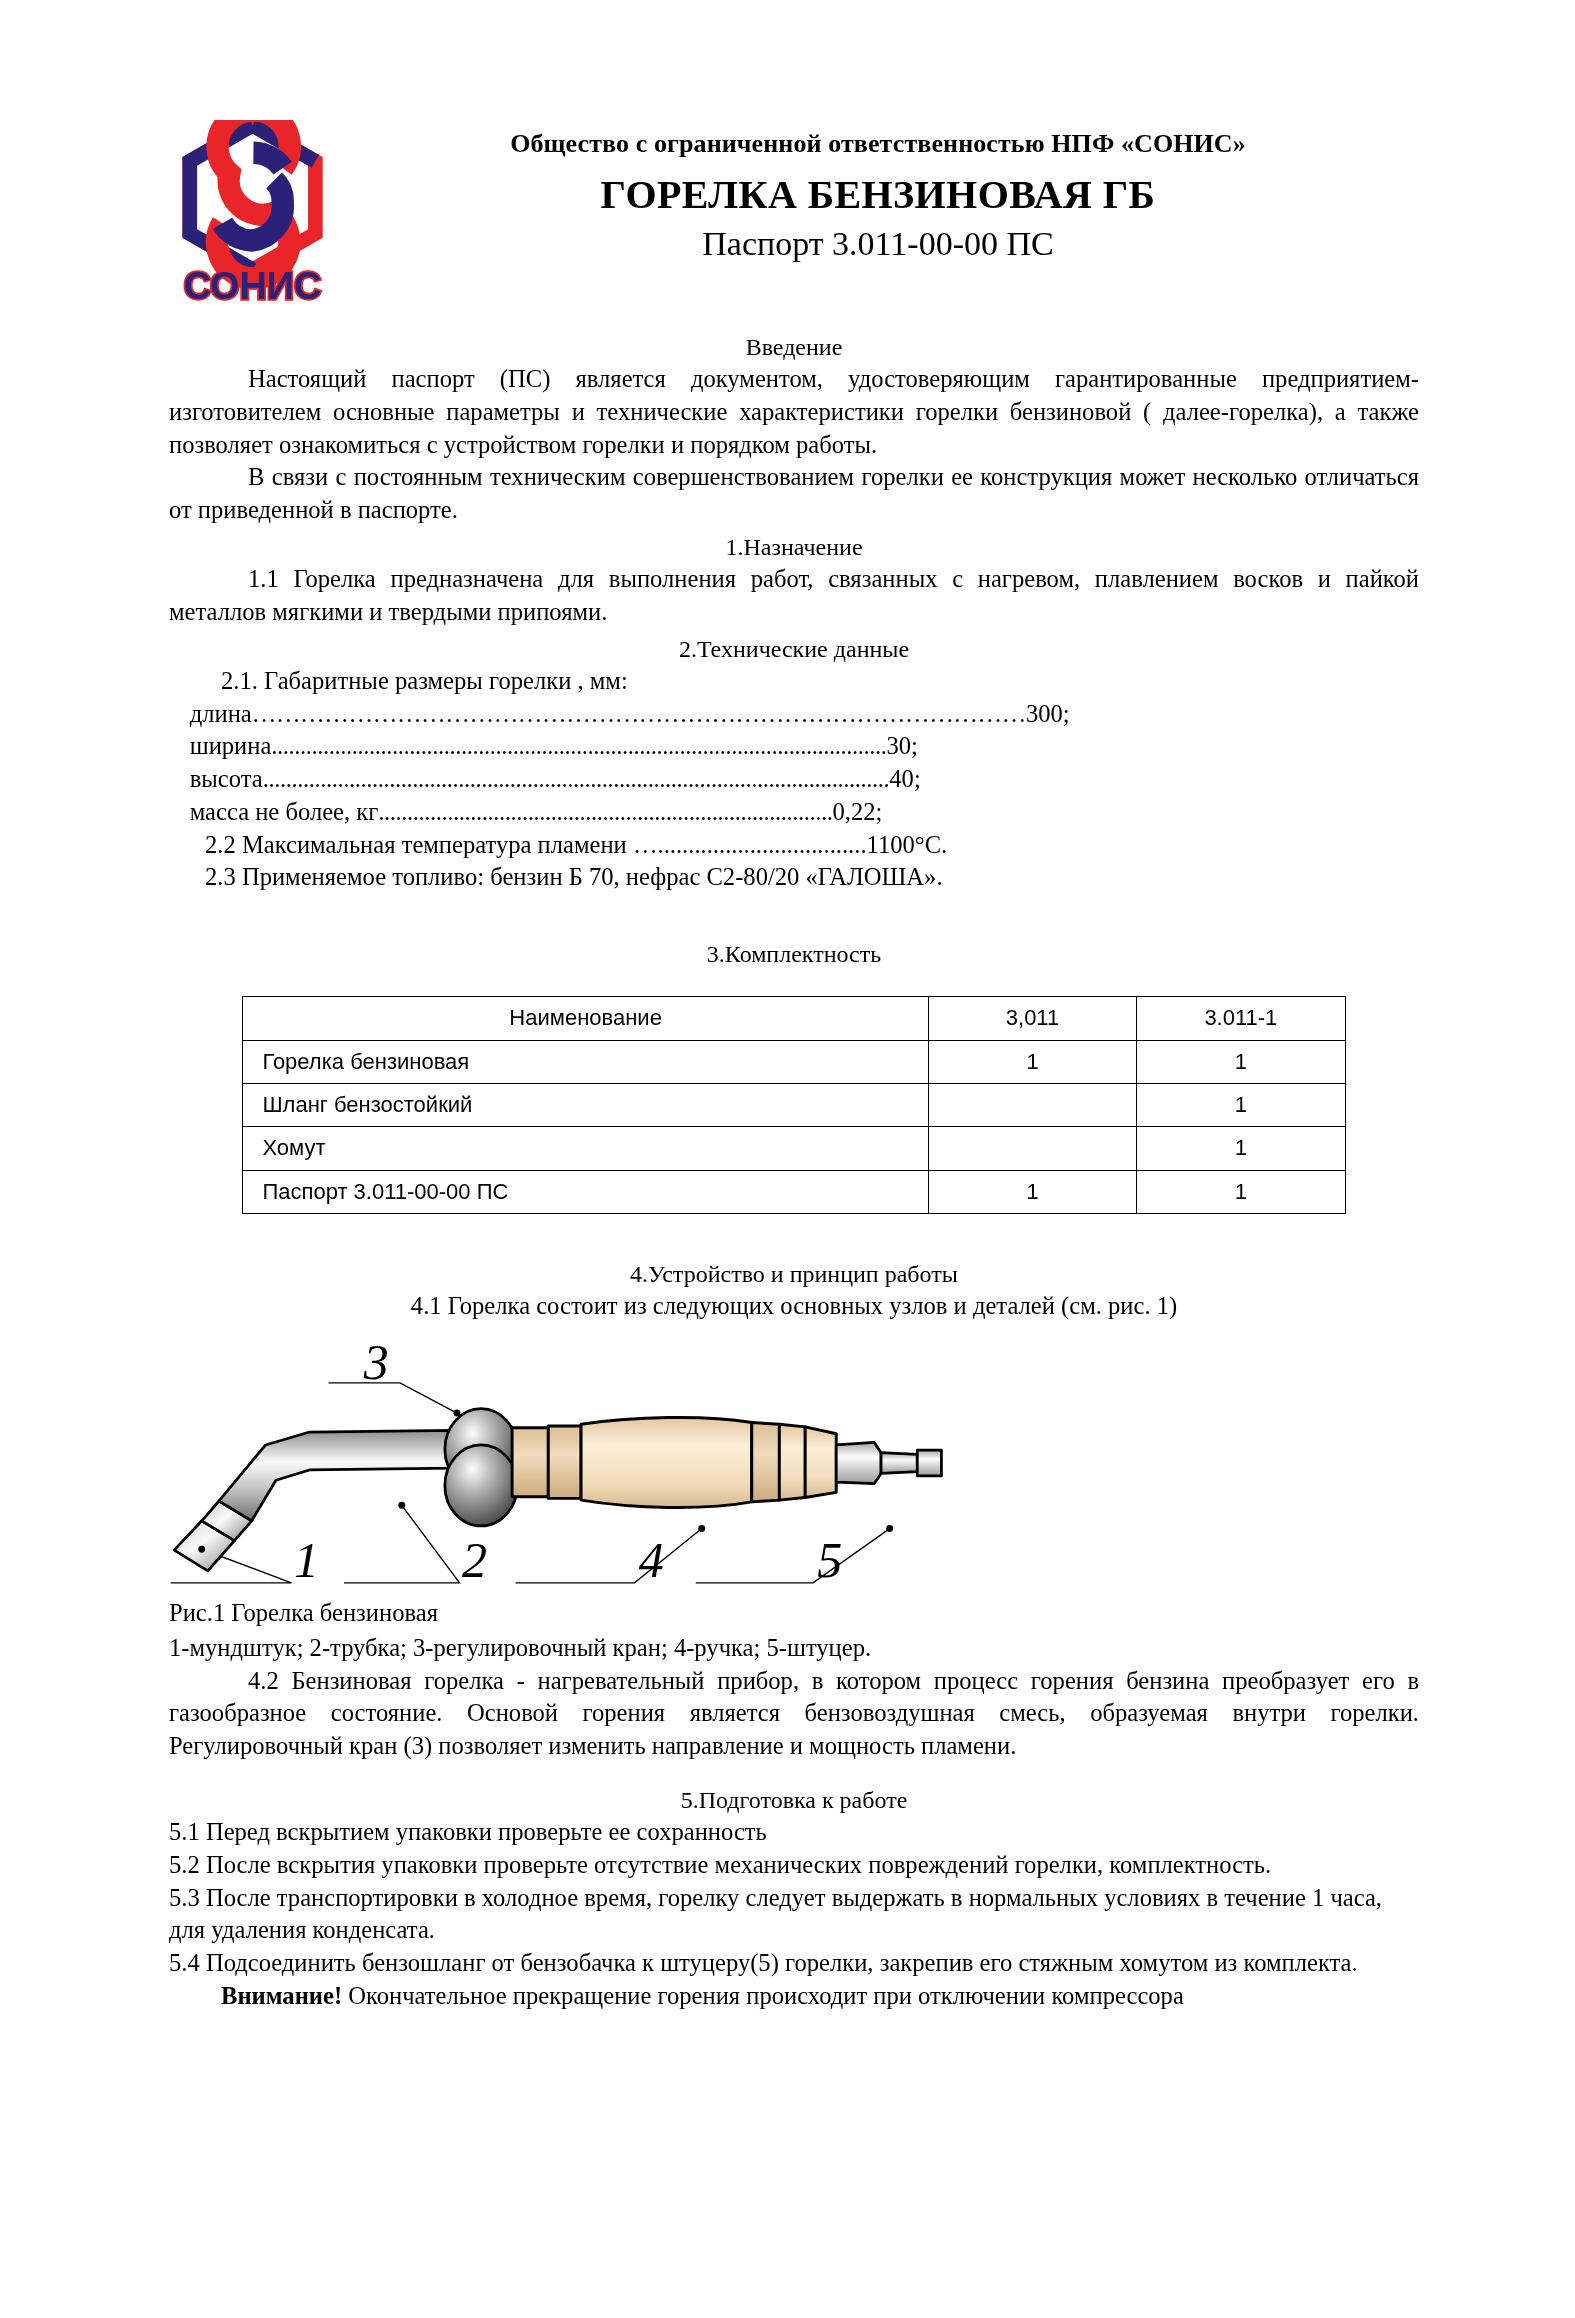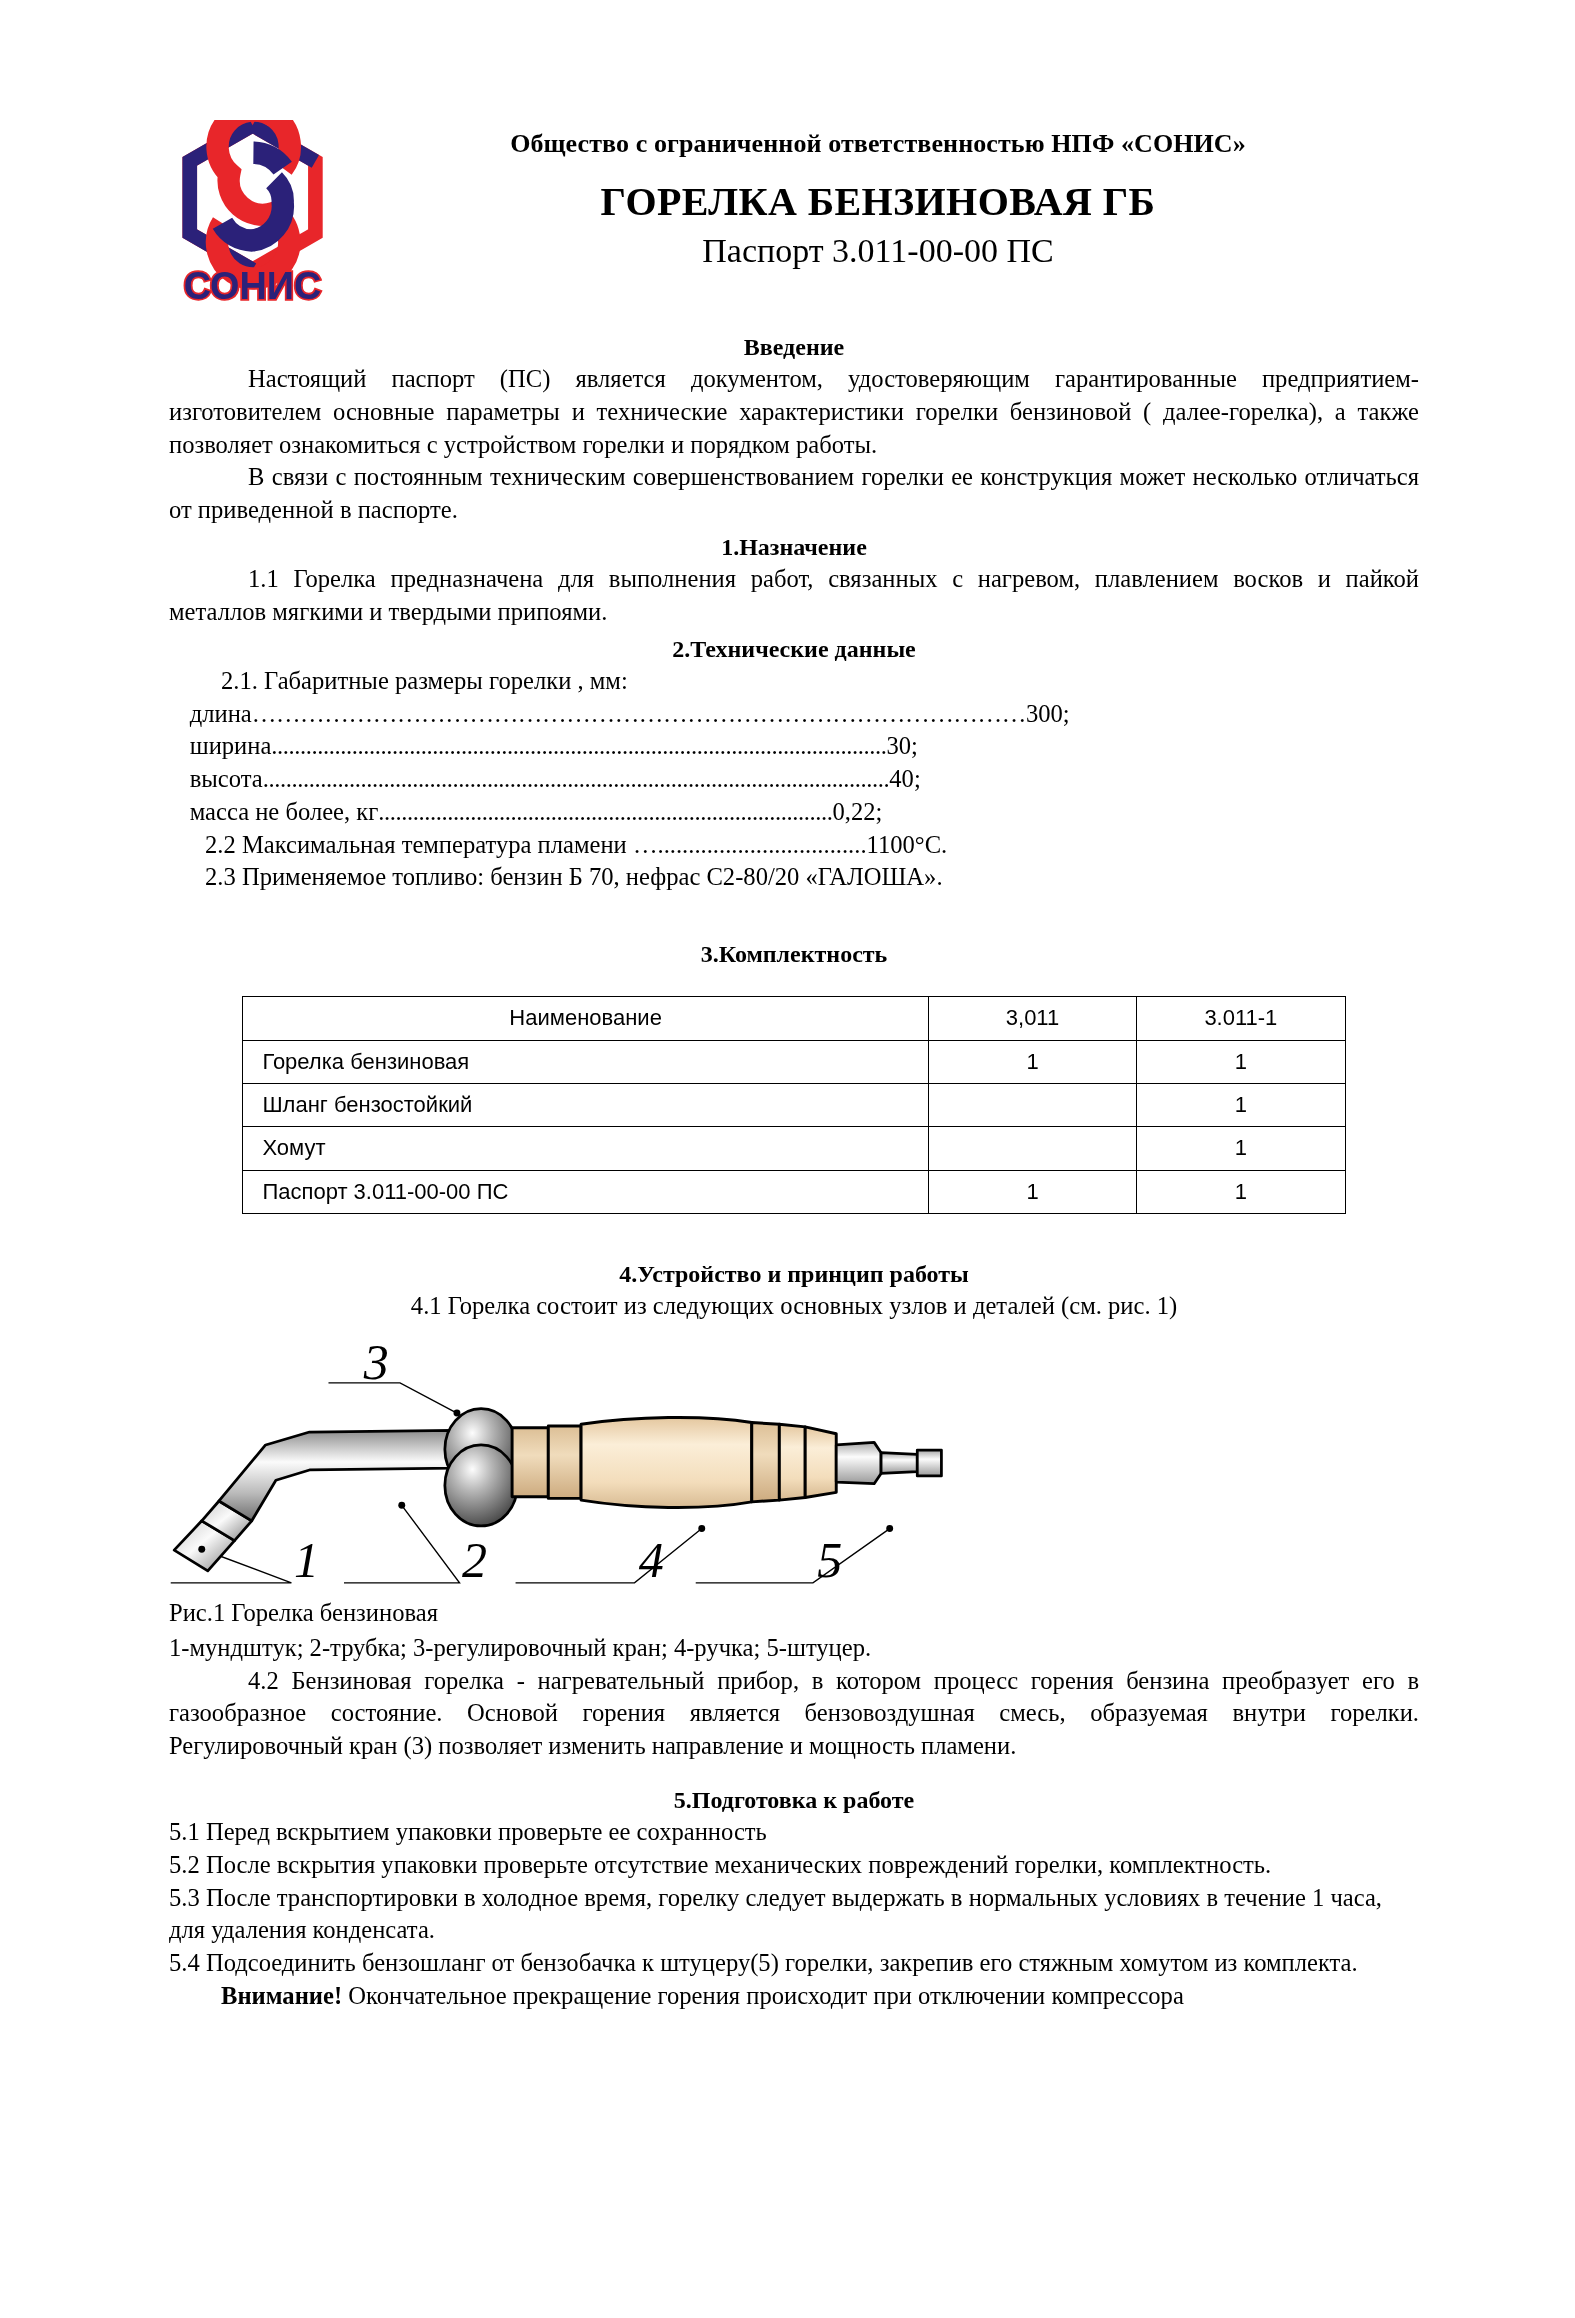--- a/index.html
+++ b/index.html
@@ -56,35 +56,35 @@
   .org-line {
     font-size: 26px;
     font-weight: bold;
     letter-spacing: 0.1px;
     line-height: 1.15;
   }
   .product-title {
     font-size: 40px;
     font-weight: bold;
     line-height: 1.25;
-    margin-top: 18px;
+    margin-top: 11px;
     letter-spacing: 0.4px;
   }
   .passport-line {
     font-size: 34px;
     font-weight: normal;
     line-height: 1.25;
     margin-top: 3.4px;
   }
 
   
   .sec-head {
     text-align: center;
     font-size: 24px;
-    font-weight: bold;
+    font-weight: normal;
     line-height: 1.3;
     margin: 5.2px 0 0 0;
   }
   .sec-head.spaced { margin-top: 22.4px; }
   .sec-head.spaced-lg { margin-top: 45px; }
 
   p.para {
     font-size: 24.6px;
     line-height: 1.33;
     margin: 0;

